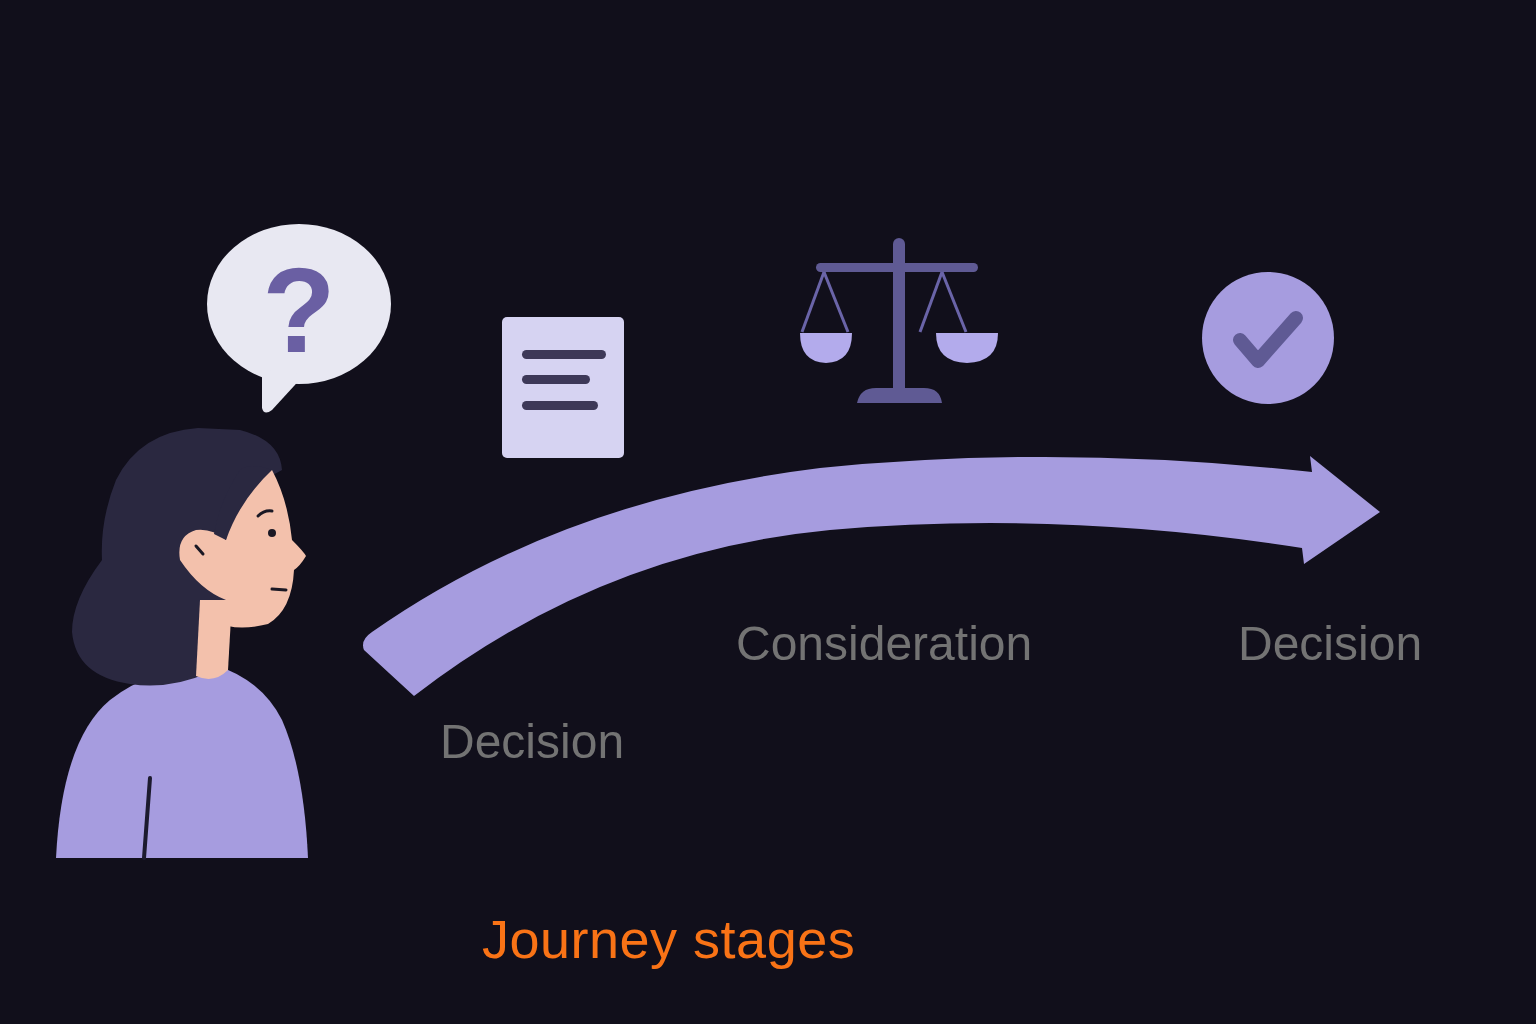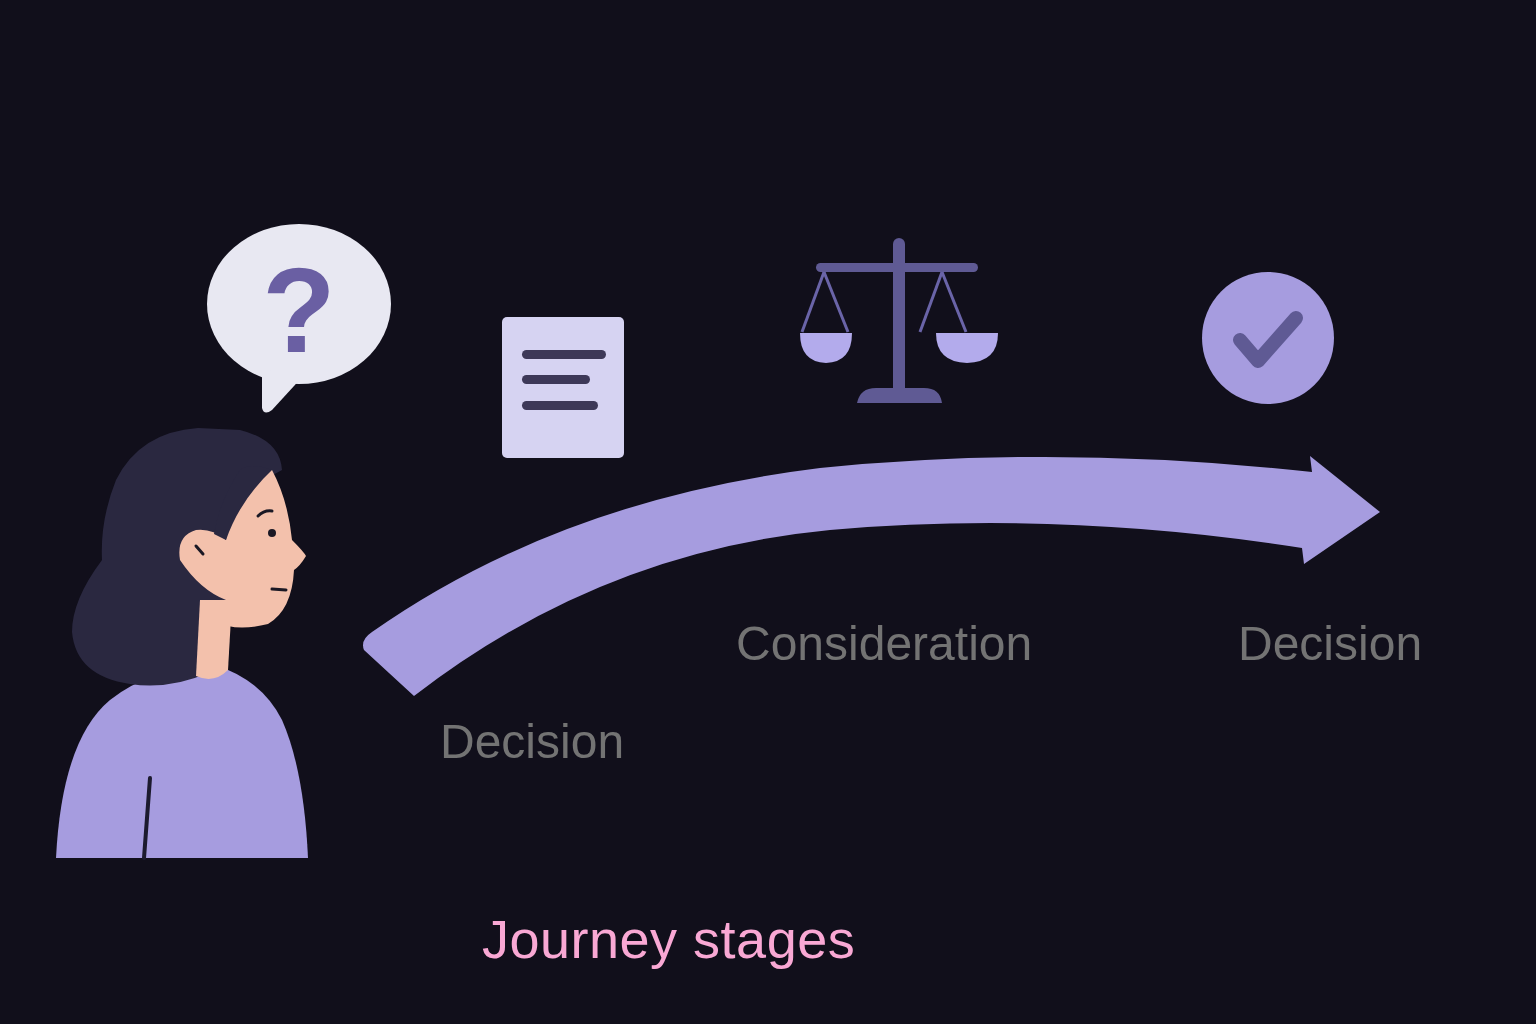--- a/index.html
+++ b/index.html
@@ -13,21 +13,21 @@
   .label {
     position: absolute;
     font-weight: 400;
     color: #737373;
     font-size: 48px;
     line-height: 1;
     white-space: nowrap;
   }
   .caption {
     position: absolute;
-    color: #f9a8d4;
+    color: #f97316;
     font-size: 54px;
     font-weight: 400;
     line-height: 1;
     white-space: nowrap;
     letter-spacing: 0.5px;
   }
 </style>
 </head>
 <body>
 

